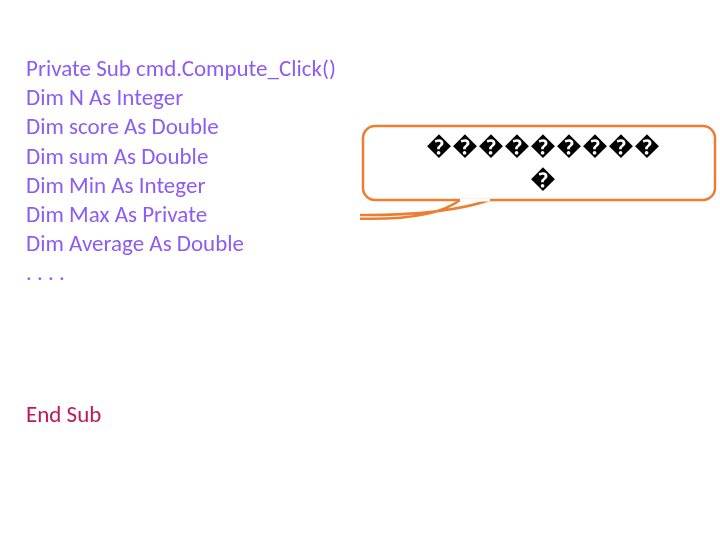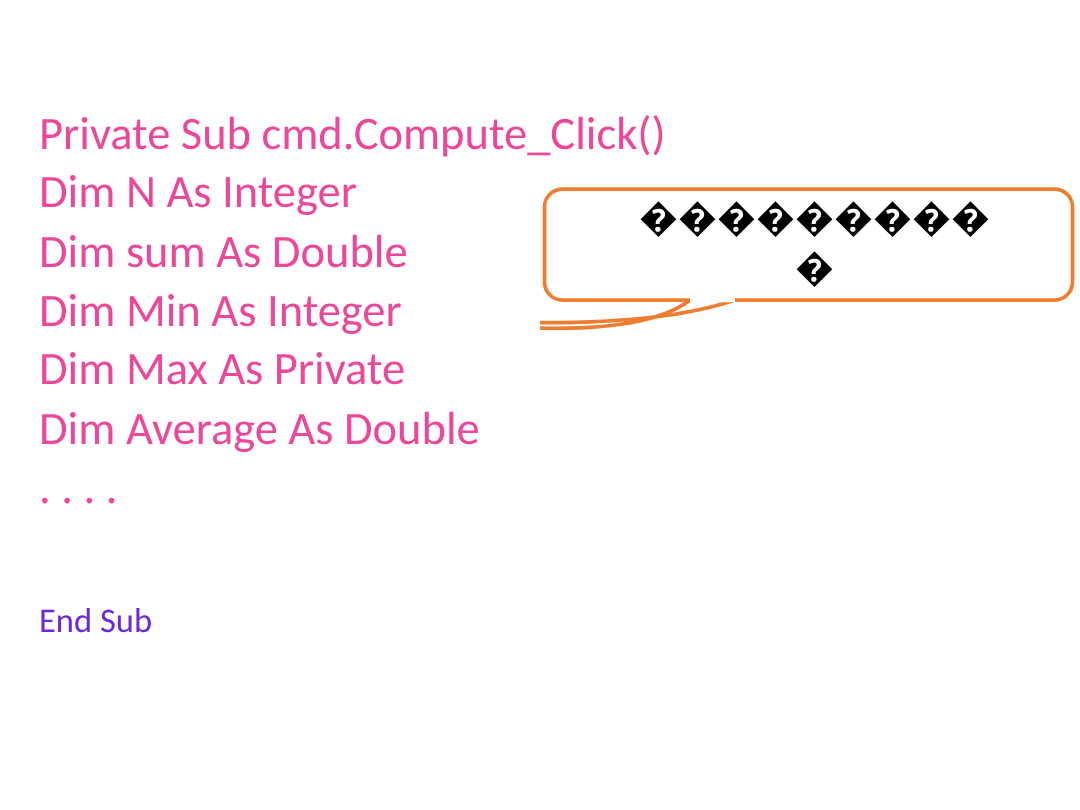--- a/index.html
+++ b/index.html
@@ -12,34 +12,34 @@
     overflow: hidden;
   }
   .slide {
     position: relative;
     width: 720px;
     height: 540px;
   }
   .code-block {
     position: absolute;
     left: 26px;
-    top: 70px;
-    font-size: 31px;
+    top: 54px;
+    font-size: 23px;
     line-height: 1.27;
-    color: #ec4899;
+    color: #8b5cf6;
   }
   .code-line {
     white-space: pre;
   }
   .end-sub {
     position: absolute;
     left: 26px;
     top: 400px;
     font-size: 23px;
-    color: #6d28d9;
+    color: #be185d;
     text-align: right;
   }
   
   .callout-wrap {
     position: absolute;
     left: 360px;
     top: 123px;
     width: 360px;
     height: 115px;
   }
@@ -64,20 +64,21 @@
   }
 </style>
 </head>
 <body>
 
 <div class="slide">
 
   <div class="code-block">
     <div class="code-line">Private Sub cmd.Compute_Click()</div>
     <div class="code-line">Dim N As Integer</div>
+    <div class="code-line">Dim score As Double</div>
     <div class="code-line">Dim sum As Double</div>
     <div class="code-line">Dim Min As Integer</div>
     <div class="code-line">Dim Max As Private</div>
     <div class="code-line">Dim Average As Double</div>
     <div class="code-line">. . . .</div>
   </div>
 
   <div class="end-sub">End Sub</div>
 
   <div class="callout-wrap">

